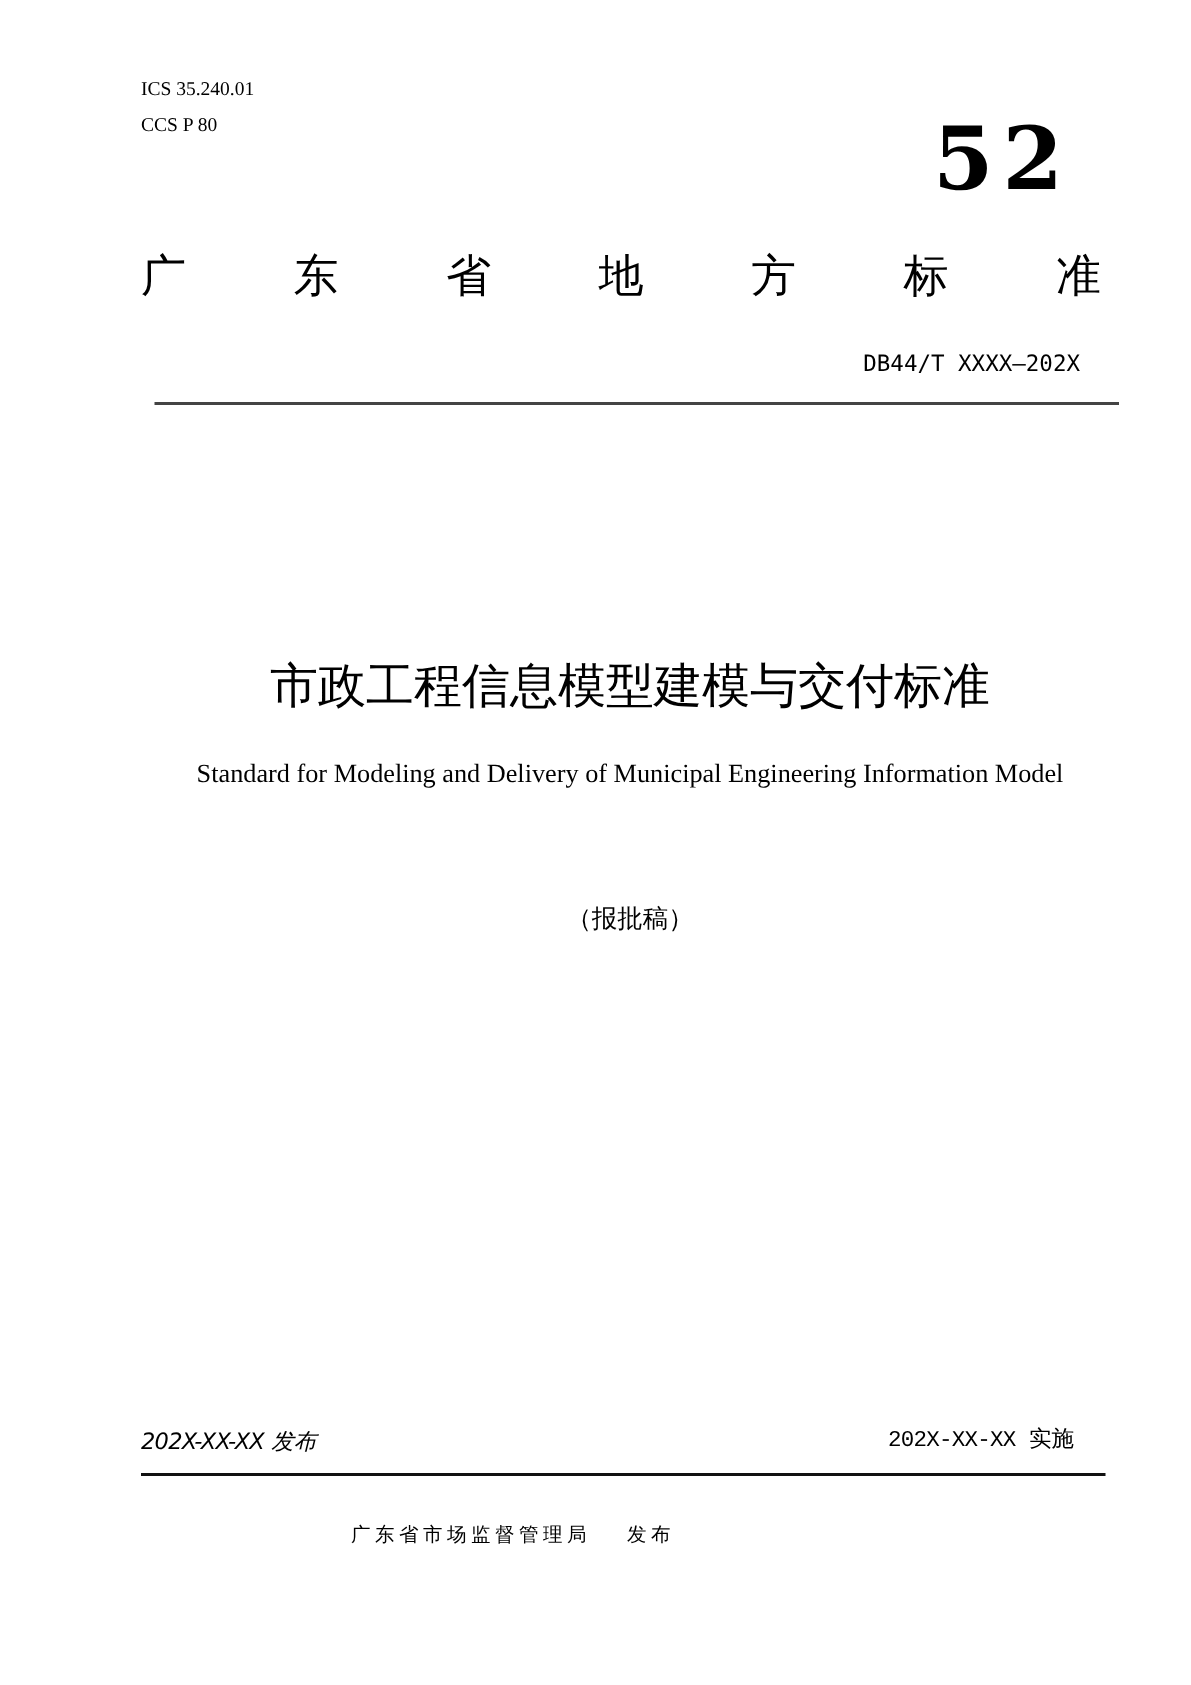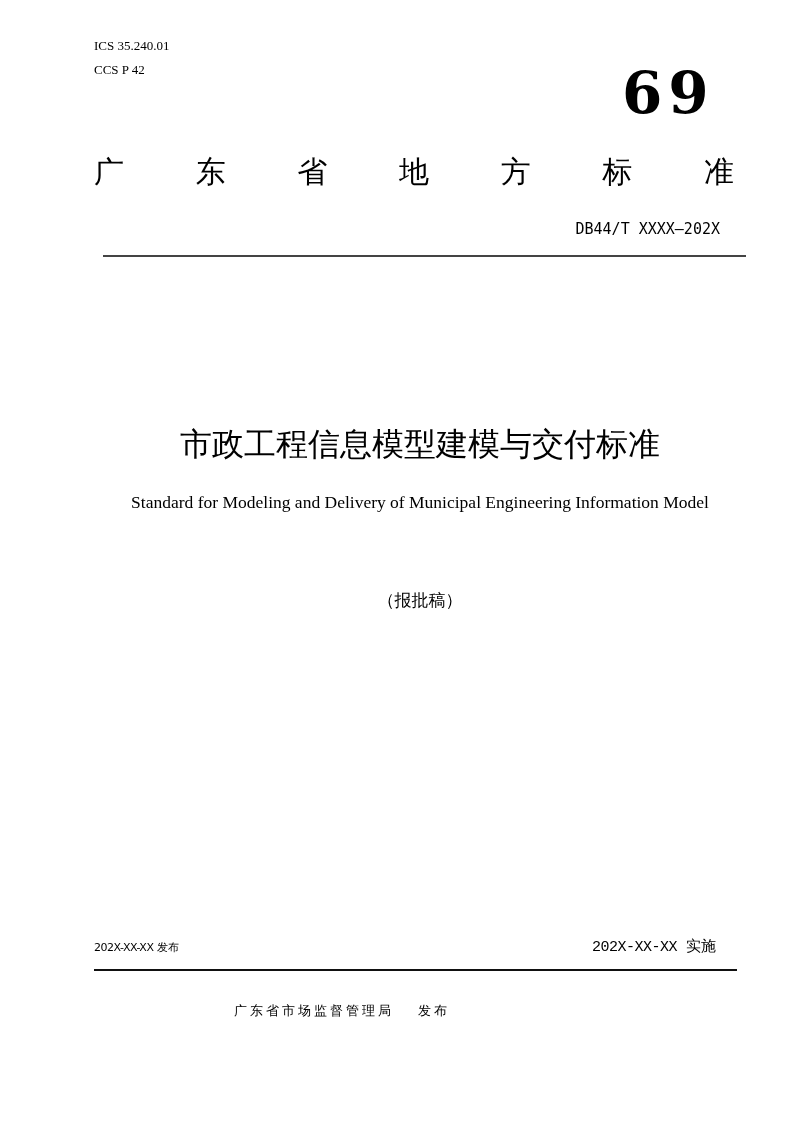--- a/index.html
+++ b/index.html
@@ -7,21 +7,21 @@
       padding: 0;
       background: #ffffff;
     }
     body {
       width: 794px;
       height: 1123px;
       position: relative;
       overflow: hidden;
       color: #000;
     }
-    .abs { position: absolute; }
+    .abs { position: absolute; margin-top: 13px; }
     .ics {
       left: 94px; top: 38px;
       font-family: "Liberation Serif", "DejaVu Serif", serif;
       font-size: 13px;
       line-height: 16px;
     }
     .ccs {
       left: 94px; top: 62px;
       font-family: "Liberation Serif", "DejaVu Serif", serif;
       font-size: 13px;
@@ -74,22 +74,23 @@
     .draft {
       left: 0; top: 588px; width: 840px;
       text-align: center;
       font-family: "DejaVu Sans", "Liberation Sans", sans-serif;
       font-size: 17px;
       line-height: 24px;
     }
     .issue-date {
       left: 94px; top: 938px;
       font-family: "DejaVu Sans", "Liberation Sans", sans-serif;
-      font-size: 11px;
+      font-size: 15px;
       line-height: 20px;
+      font-style: italic;
     }
     .impl-date {
       right: 78px; top: 938px;
       font-family: Liberation Mono, monospace;
       font-size: 15px;
       line-height: 20px;
     }
     .date-val { letter-spacing: -0.5px; }
     .rule-bottom {
       left: 94px; top: 969px;
@@ -102,22 +103,22 @@
       font-size: 13px;
       line-height: 26px;
       letter-spacing: 3px;
     }
     .publisher .gap { display: inline-block; width: 24px; }
   </style>
 </head>
 <body>
 
 <div class="abs ics">ICS 35.240.01</div>
-<div class="abs ccs">CCS P 42</div>
-<div class="abs code-big">69</div>
+<div class="abs ccs">CCS P 80</div>
+<div class="abs code-big">52</div>
 
 <div class="abs std-type">
   <span>广</span>
   <span>东</span>
   <span>省</span>
   <span>地</span>
   <span>方</span>
   <span>标</span>
   <span>准</span>
 </div>

